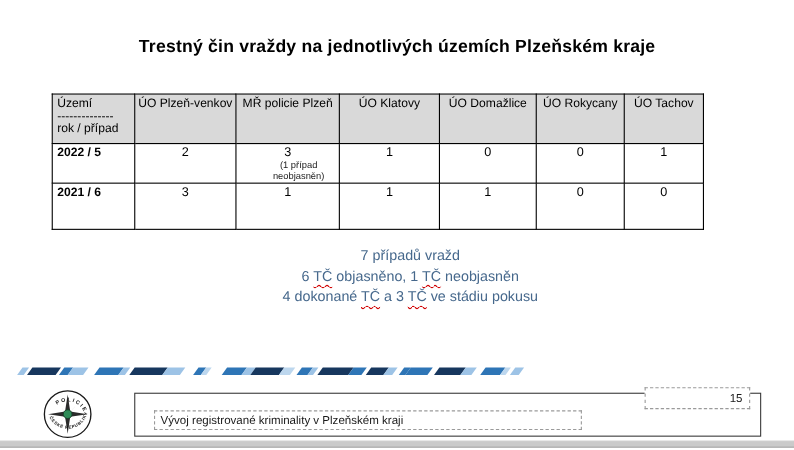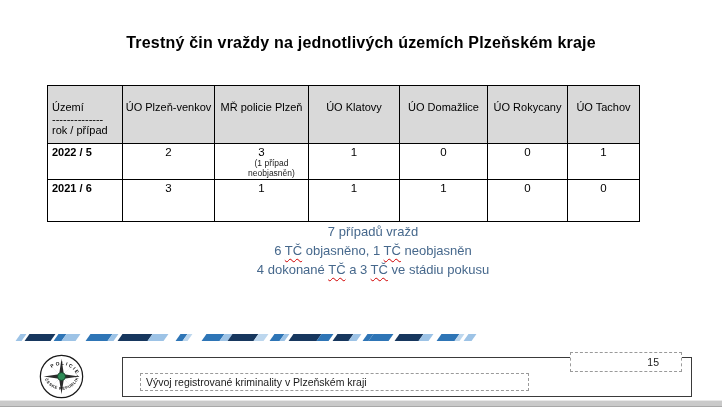--- a/index.html
+++ b/index.html
@@ -7,21 +7,21 @@
          font-family:"Liberation Sans",sans-serif;color:#000;}
 
   
   .title{position:absolute;top:34px;left:0;width:100%;text-align:center;
          font-size:16px;font-weight:bold;letter-spacing:.2px;}
 
   
   table.crime{position:absolute;left:47px;top:85px;border-collapse:collapse;table-layout:fixed;}
   table.crime th,table.crime td{border:1px solid #000;vertical-align:top;}
   table.crime thead th{background:#d9d9d9;font-size:11px;font-weight:normal;
-                       text-align:center;padding-top:15px;height:41px;}
+                       text-align:center;padding-top:2px;height:41px;}
   table.crime th.corner{text-align:left;padding-left:4px;line-height:13px;}
   .corner .divider{letter-spacing:0;line-height:10px;}
   table.crime tbody th{font-weight:bold;text-align:left;font-size:11px;padding:2px 0 0 4px;}
   table.crime tbody td{font-size:11.5px;text-align:center;padding-top:2px;}
   tr.r1{height:31px;} tr.r2{height:42px;}
   .note{font-size:8.5px;line-height:10px;color:#1a1a1a;padding-left:20px;}
 
   
   .summary{position:absolute;top:222px;left:12px;width:100%;text-align:center;
            font-size:13px;line-height:19px;}
@@ -30,21 +30,21 @@
 
   
   .band{position:absolute;left:18px;top:334px;height:7px;display:flex;align-items:stretch;}
   .band div{height:7px;transform:skewX(-35deg);flex:none;}
 
   
   .logo{position:absolute;left:38px;top:352px;}
   .fbox{position:absolute;left:122px;top:357px;width:568px;height:38px;border:1px solid #3a3a3a;}
   .dash{position:absolute;border:1px dashed #9a9a9a;font-size:10.5px;color:#1a1a1a;background:#fff;white-space:nowrap;overflow:hidden;}
   .doc{left:17px;top:15px;width:382px;height:16px;line-height:16px;text-align:left;padding-left:5px;}
-  .pageno{right:9px;top:-6px;width:88px;height:18px;line-height:18px;text-align:right;padding-right:22px;}
+  .pageno{right:9px;top:-6px;width:88px;height:18px;line-height:18px;text-align:right;padding-right:6px;}
   .dateb{right:4px;top:16px;width:112px;height:15px;line-height:15px;text-align:right;padding-right:5px;}
 
   .bottomstrip{position:absolute;left:0;top:400px;width:722px;height:7px;
                background:#cacaca;border-top:1px solid #e8e8e8;border-bottom:1px solid #a8a8a8;box-sizing:border-box;}
 </style>
 </head>
 <body>
 
 <div class="slide">
 

